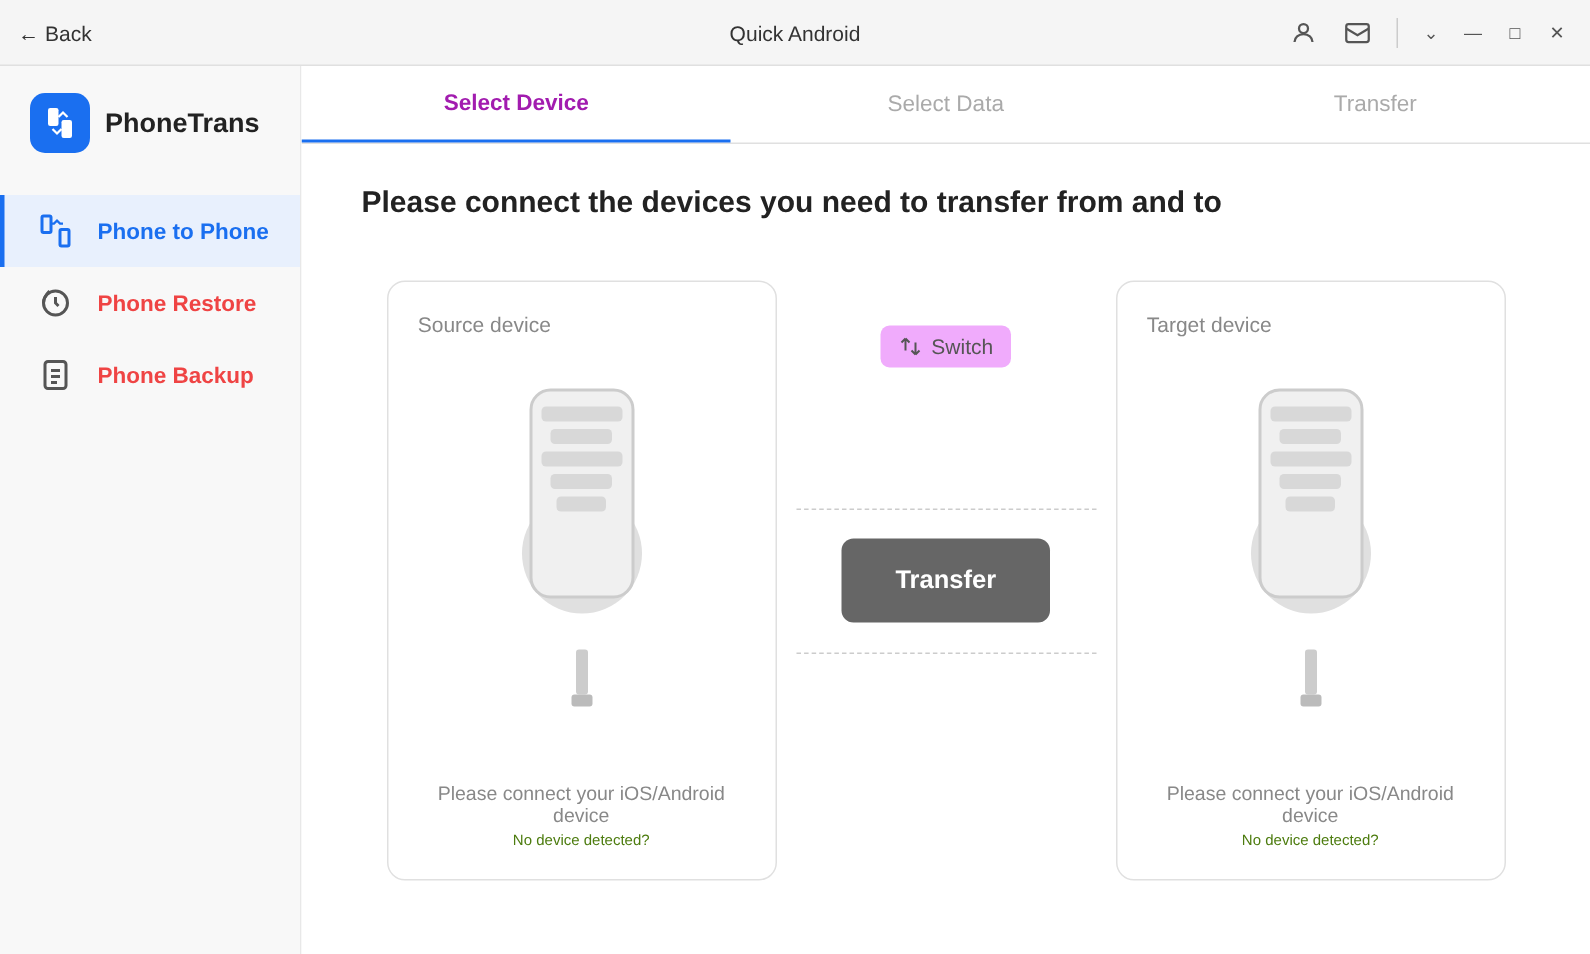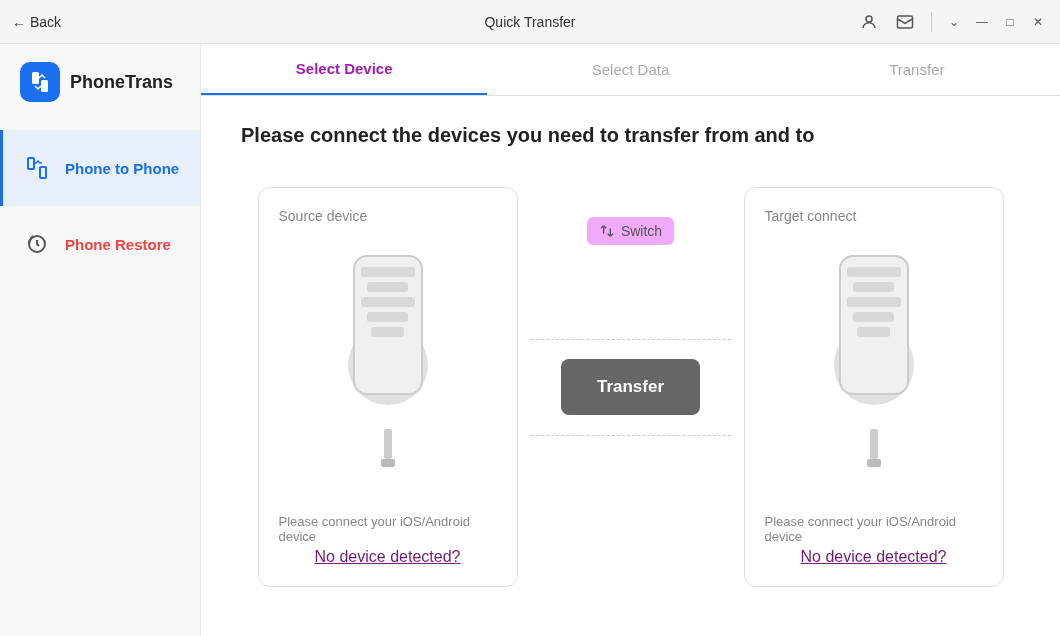--- a/index.html
+++ b/index.html
@@ -122,21 +122,21 @@
     .sidebar-nav {
       display: flex;
       flex-direction: column;
       padding: 10px 0;
       flex: 1;
     }
     .sidebar-item {
       display: flex;
       align-items: center;
       gap: 14px;
-      padding: 24px 20px;
+      padding: 10px 20px;
       cursor: pointer;
       border-left: 3px solid transparent;
     }
     .sidebar-item.active {
       background: #e8f0fd;
       border-left: 3px solid #1a6ff0;
     }
     .sidebar-item-icon {
       width: 28px;
       height: 28px;
@@ -283,27 +283,26 @@
     }
     .usb-head {
       width: 14px;
       height: 8px;
       background: #bbb;
       border-radius: 2px;
     }
     .device-connect-text {
       font-size: 13px;
       color: #888;
-      text-align: left;
+      text-align: center;
       margin-top: 28px;
     }
     .device-no-detect {
-      font-size: 16px;
-      color: #701a75;
-      text-decoration: underline;
+      font-size: 10px;
+      color: #4d7c0f;
       cursor: pointer;
       margin-top: 4px;
     }
 
     
     .middle-section {
       display: flex;
       flex-direction: column;
       align-items: center;
       justify-content: center;
@@ -341,21 +340,21 @@
 </head>
 <body>
 
 <div class="title-bar">
   <div class="title-bar-left">
     <div class="title-bar-back">
       <span>←</span>
       <span>Back</span>
     </div>
   </div>
-  <div class="title-bar-center">Quick Transfer</div>
+  <div class="title-bar-center">Quick Android</div>
   <div class="title-bar-right">
     <div class="title-bar-icon">
       <svg width="18" height="18" viewBox="0 0 24 24" fill="none" stroke="#555" stroke-width="2">
         <circle cx="12" cy="8" r="4"></circle>
         <path d="M4 20c0-4 3.6-7 8-7s8 3 8 7"></path>
       </svg>
     </div>
     <div class="title-bar-icon">
       <svg width="18" height="18" viewBox="0 0 24 24" fill="none" stroke="#555" stroke-width="2">
         <rect x="2" y="4" width="20" height="16" rx="2"></rect>
@@ -401,20 +400,29 @@
         <div class="sidebar-item-icon">
           <svg width="24" height="24" viewBox="0 0 24 24" fill="none" stroke="currentColor" stroke-width="2">
             <circle cx="12" cy="12" r="8"></circle>
             <path d="M12 8v4l2 2"></path>
             <path d="M8 4 Q4 8 4 12" stroke="currentColor" fill="none"></path>
           </svg>
         </div>
         <span class="sidebar-item-label">Phone Restore</span>
       </div>
 
+      <div class="sidebar-item">
+        <div class="sidebar-item-icon">
+          <svg width="24" height="24" viewBox="0 0 24 24" fill="none" stroke="currentColor" stroke-width="2">
+            <rect x="5" y="3" width="14" height="18" rx="2"></rect>
+            <path d="M9 9h6M9 13h6M9 17h4"></path>
+          </svg>
+        </div>
+        <span class="sidebar-item-label">Phone Backup</span>
+      </div>
 
     </nav>
   </div>
 
   <div class="content-area">
 
     <div class="steps-bar">
       <div class="step-item active">
         <span>Select Device</span>
       </div>
@@ -458,21 +466,21 @@
               <path d="M17 8v12m0 0l4-4m-4 4l-4-4"></path>
             </svg>
             <span>Switch</span>
           </div>
           <div style="border-top: 1.5px dashed #ccc; width: 100%; position: absolute; top: 38%; pointer-events: none;"></div>
           <div style="border-top: 1.5px dashed #ccc; width: 100%; position: absolute; top: 62%; pointer-events: none;"></div>
           <button class="transfer-btn">Transfer</button>
         </div>
 
         <div class="device-card">
-          <span class="device-label">Target connect</span>
+          <span class="device-label">Target device</span>
           <div class="device-illustration">
             <div class="phone-wrapper">
               <div class="phone-circle-bg"></div>
               <div class="phone-body">
                 <div class="phone-screen-line wide"></div>
                 <div class="phone-screen-line medium"></div>
                 <div class="phone-screen-line wide"></div>
                 <div class="phone-screen-line medium"></div>
                 <div class="phone-screen-line narrow"></div>
               </div>

